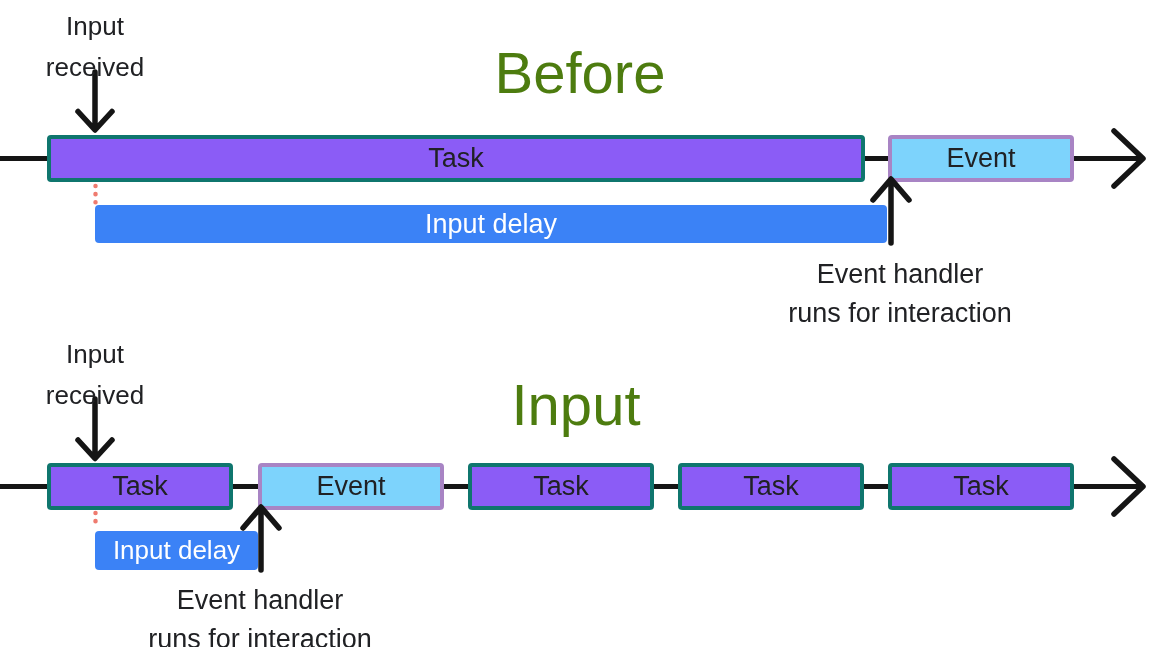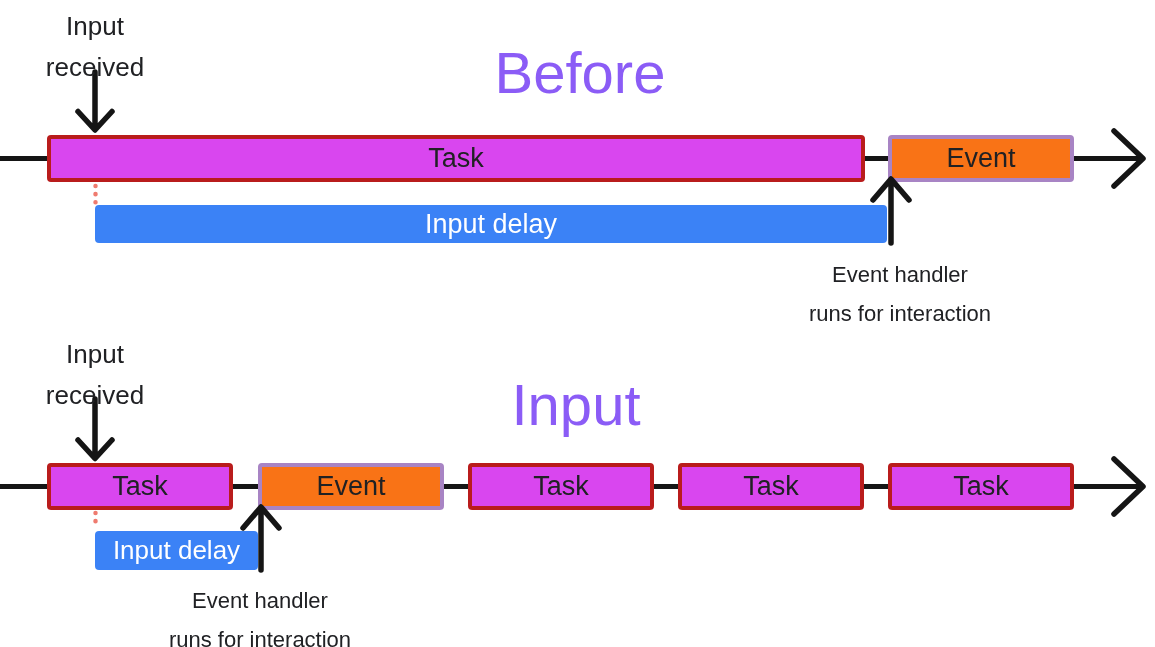--- a/index.html
+++ b/index.html
@@ -21,33 +21,33 @@
   .bar {
     position: absolute;
     box-sizing: border-box;
     display: flex;
     align-items: center;
     justify-content: center;
     font-size: 27px;
     border-radius: 4px;
     white-space: nowrap;
   }
-  .bar.task  { background: #d946ef; border: 4px solid #b91c1c; }
-  .bar.event { background: #f97316; border: 4px solid #A884C4; }
+  .bar.task  { background: #8b5cf6; border: 4px solid #0f766e; }
+  .bar.event { background: #7dd3fc; border: 4px solid #A884C4; }
   .bar.delay { background: #3b82f6; color: #ffffff; border: none; }
   .title {
     position: absolute;
     font-size: 58px;
     line-height: 66px;
     text-align: center;
-    color: #8b5cf6;
+    color: #4d7c0f;
   }
   .annot {
     position: absolute;
-    font-size: 22px;
+    font-size: 27px;
     line-height: 32px;
     text-align: center;
     color: #202124;
   }
   .annot div { white-space: nowrap; margin-top: 8px; }
   svg path { fill: none; stroke: #151515; }
   svg path.main { stroke-width: 5; }
   svg path.arrow { stroke-width: 5.5; stroke-linecap: round; stroke-linejoin: round; }
   svg path.dotted {
     stroke: #EF7B6F;

